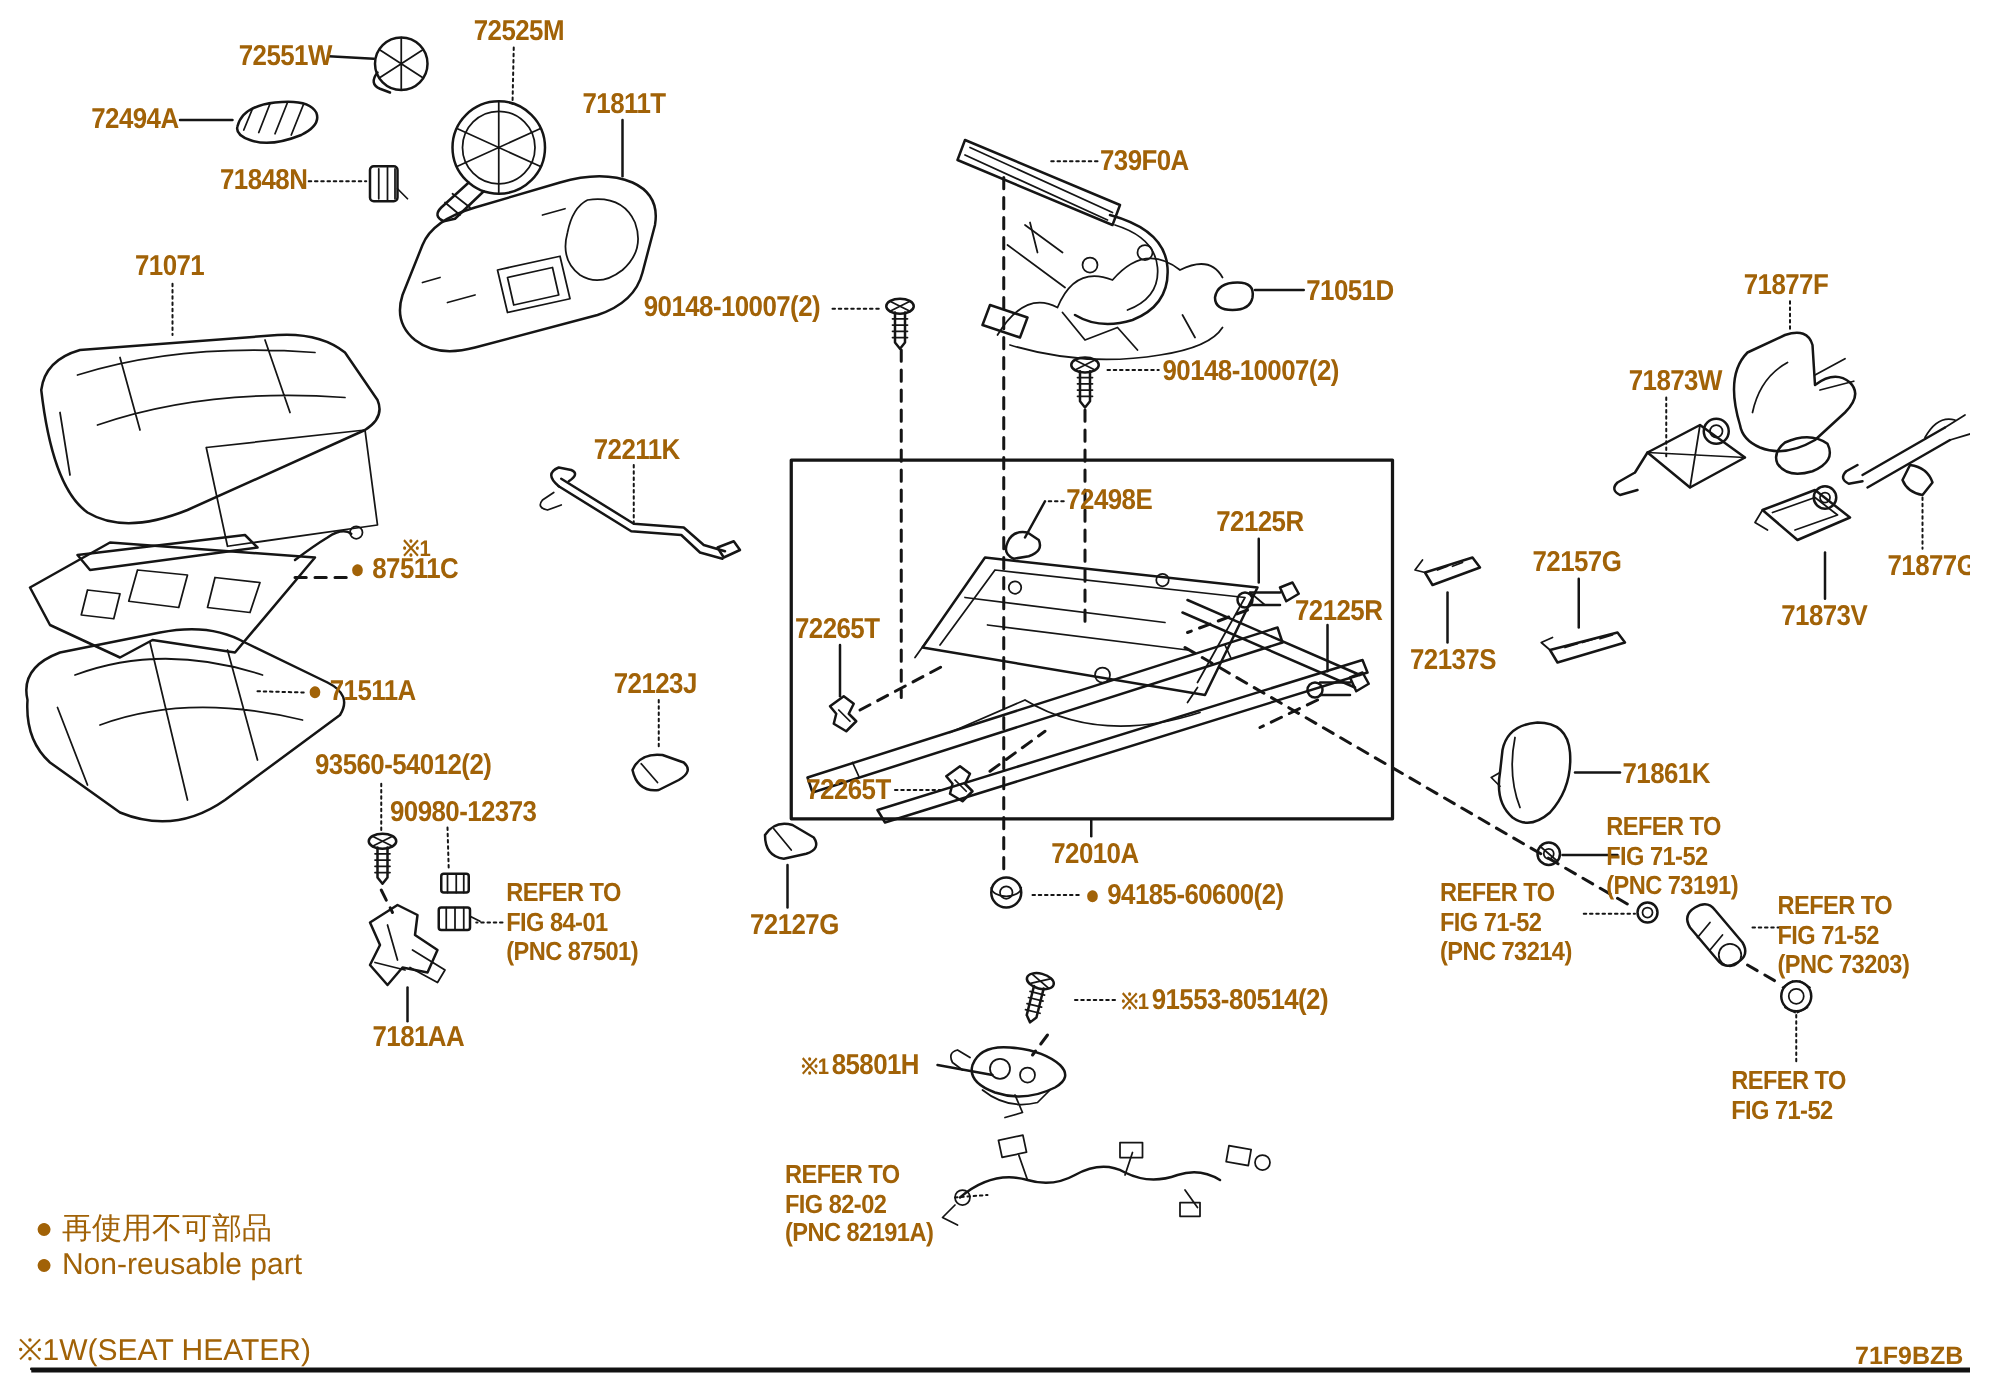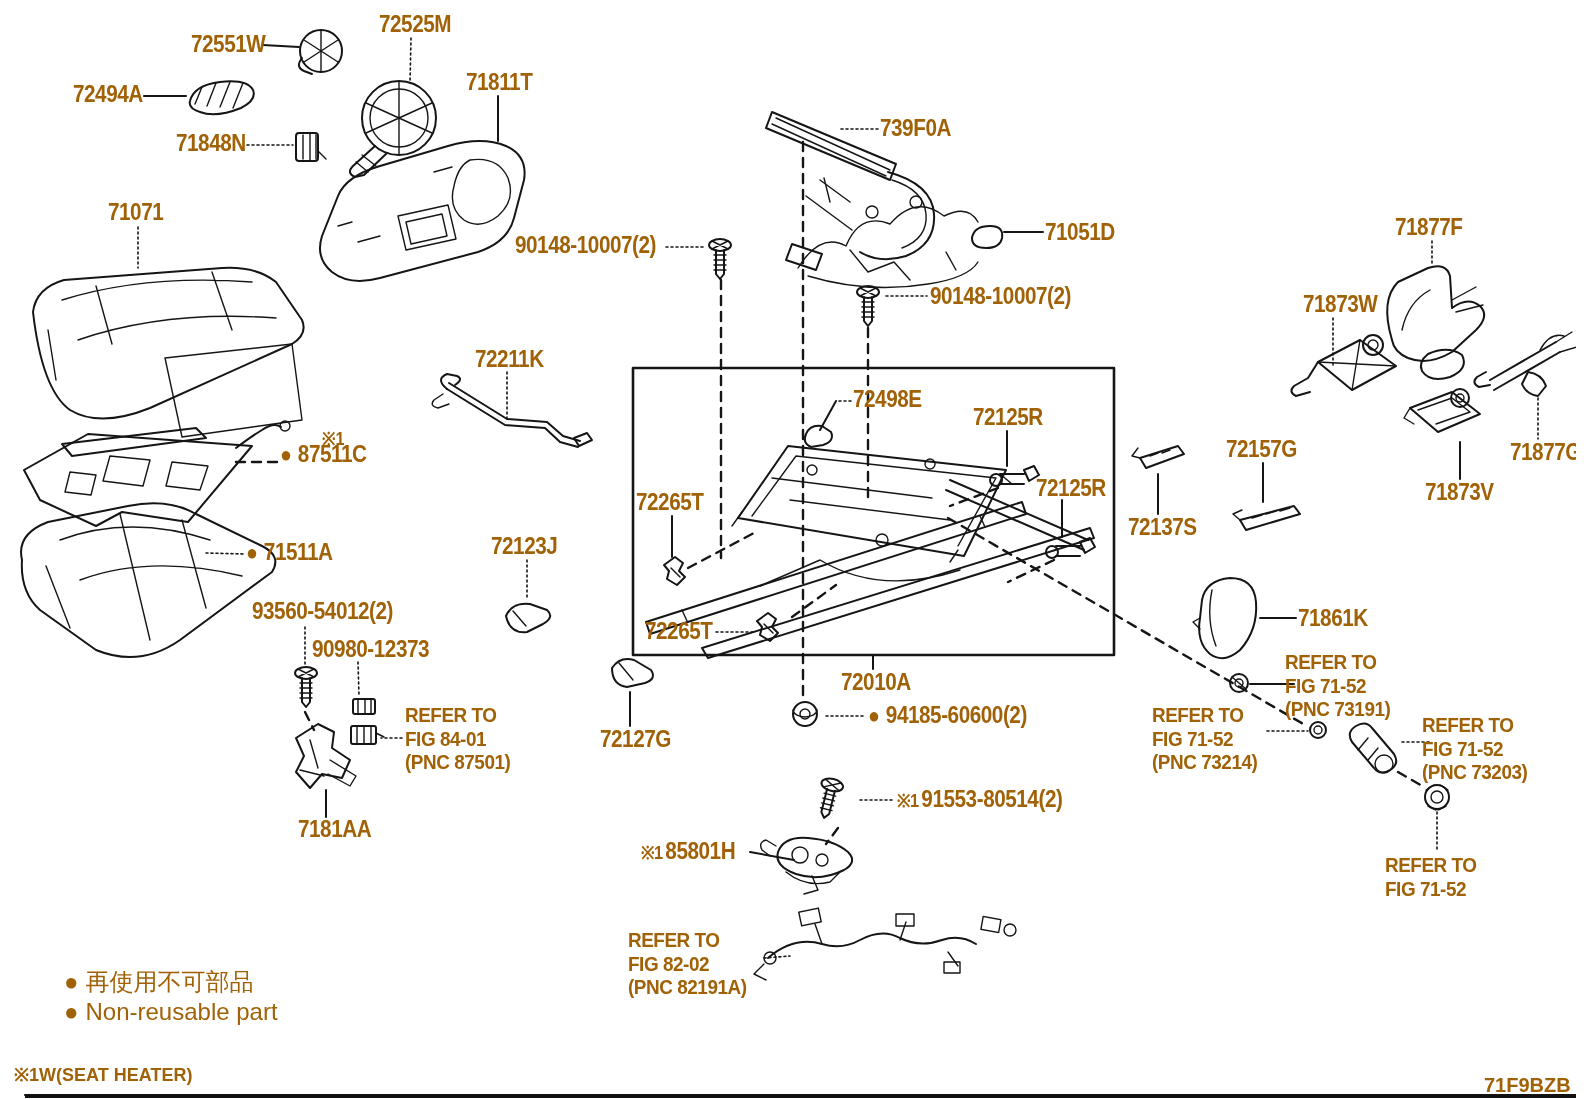--- a/index.html
+++ b/index.html
@@ -11,23 +11,23 @@
   svg.art .dot-lead{stroke-dasharray:2 3;stroke-width:1.6;}
   svg.art .dash{stroke-dasharray:9 7;stroke-width:2.4;}
   svg.art .boxline{stroke-width:2.6;}
   .pn{position:absolute;font-weight:700;font-size:23px;letter-spacing:-0.5px;white-space:nowrap;
       transform:scaleX(.9);transform-origin:left top;line-height:1;}
   .mk{position:absolute;font-weight:700;font-size:18px;white-space:nowrap;transform:scaleX(.9);transform-origin:left top;}
   .mkin{font-size:18px;margin-right:3px;}
   .dotin{font-size:22px;margin-right:7px;}
   .refnote{position:absolute;font-weight:700;font-size:21px;letter-spacing:-0.5px;line-height:1.12;
            white-space:nowrap;transform:scaleX(.9);transform-origin:left top;}
-  .legend-line{position:absolute;font-size:24px;white-space:nowrap;margin-left:36px;}
+  .legend-line{position:absolute;font-size:24px;white-space:nowrap;}
   .legend-line .dotin{font-size:24px;}
-  .footnote{position:absolute;font-size:18px;font-weight:700;white-space:nowrap;}
+  .footnote{position:absolute;font-size:24px;font-weight:400;white-space:nowrap;}
   .figcode{position:absolute;font-size:20px;font-weight:700;white-space:nowrap;}
   .botline{position:absolute;left:25px;top:1095px;width:1567px;height:3px;background:#111;}
 </style>
 </head>
 <body>
 
 <div class="stage">
 
 <svg class="art" width="1592" height="1099" viewBox="0 0 1592 1099">
 

